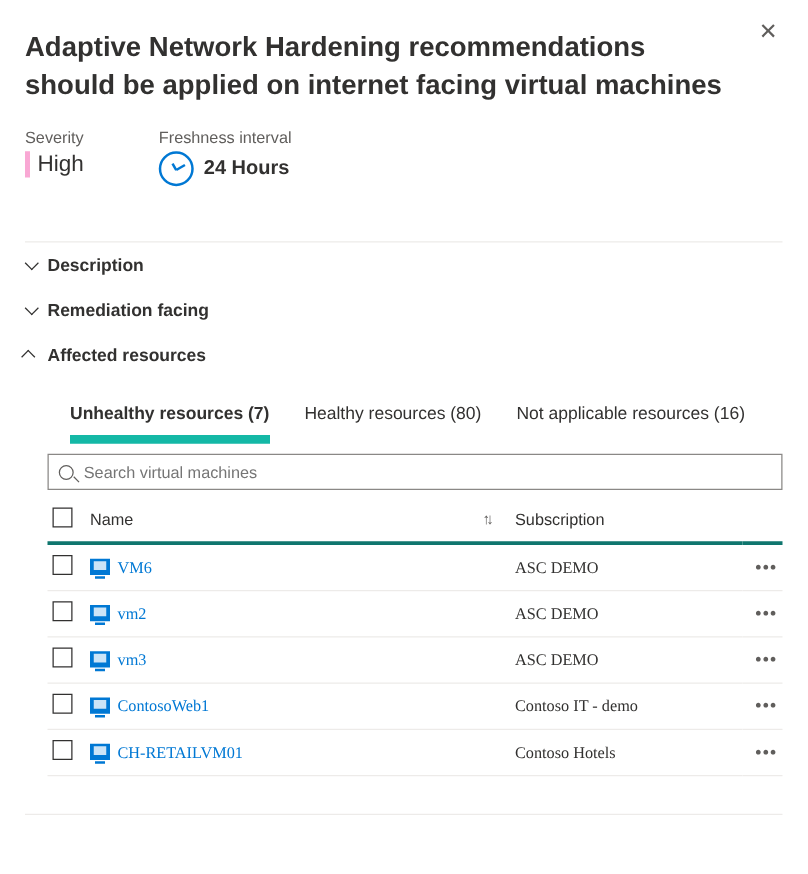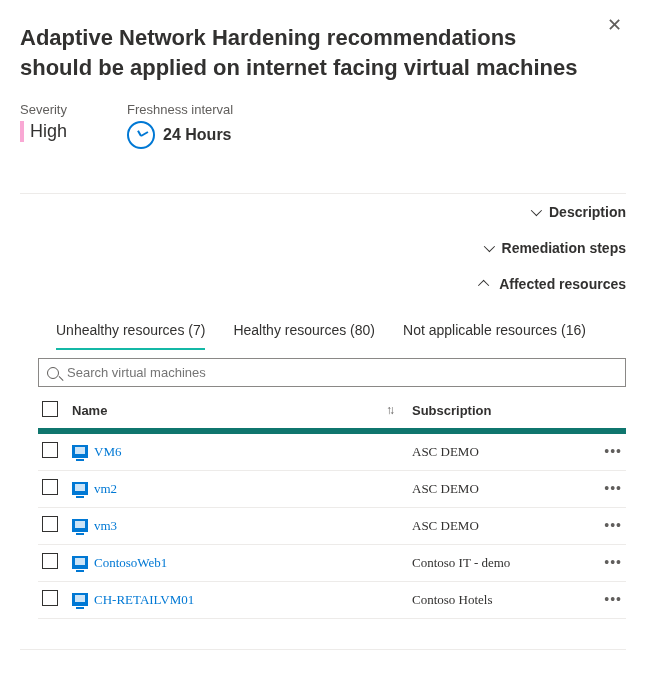--- a/index.html
+++ b/index.html
@@ -61,21 +61,20 @@
   .hr { border: 0; border-top: 1px solid #edebe9; margin: 0; }
 
   .section {
     display: flex;
     align-items: center;
     gap: 10px;
     padding: 10px 0;
     cursor: pointer;
     font-size: 14px;
     font-weight: 600;
-    justify-content: flex-end;
   }
   .chevron {
     display: inline-block;
     width: 8px; height: 8px;
     border-right: 1.5px solid #323130;
     border-bottom: 1.5px solid #323130;
   }
   .chevron.down  { transform: rotate(45deg) translateY(-2px); }
   .chevron.up    { transform: rotate(-135deg) translateY(-2px); }
 
@@ -85,22 +84,22 @@
     padding: 6px 0 0 18px;
     margin-top: 6px;
     font-size: 14px;
   }
   .tab {
     padding: 8px 0 10px 0;
     cursor: pointer;
     color: #323130;
   }
   .tab.active {
-    border-bottom: 2px solid #14b8a6;
-    font-weight: 400;
+    border-bottom: 7px solid #14b8a6;
+    font-weight: 700;
   }
 
   .content { padding: 0 0 0 18px; }
 
   .search-wrap {
     border: 1px solid #8a8886;
     display: flex;
     align-items: center;
     gap: 6px;
     padding: 5px 8px;
@@ -116,23 +115,23 @@
     width: 12px; height: 12px; border: 1.3px solid #605e5c; border-radius: 50%;
     position: relative;
   }
   .mag::after {
     content: ""; position: absolute; width: 6px; height: 1.3px; background: #605e5c;
     transform: rotate(45deg); left: 10px; top: 10px;
   }
 
   table { width: 100%; border-collapse: collapse; font-size: 13px; }
   thead td {
-    font-weight: 700;
+    font-weight: 400;
     padding: 8px 4px;
-    border-bottom: 6px solid #0f766e;
+    border-bottom: 3px solid #0f766e;
   }
   tbody td {
     padding: 8px 4px;
     border-bottom: 1px solid #edebe9;
     vertical-align: middle;
     font-family: Liberation Serif, serif;
   }
   .cb {
     width: 16px; height: 16px;
     border: 1px solid #323130;
@@ -197,21 +196,21 @@
 
 <hr class="hr">
 
 <div class="section">
   <span class="chevron down"></span>
   <span>Description</span>
 </div>
 
 <div class="section">
   <span class="chevron down"></span>
-  <span>Remediation steps</span>
+  <span>Remediation facing</span>
 </div>
 
 <div class="section">
   <span class="chevron up"></span>
   <span>Affected resources</span>
 </div>
 
 <div class="content">
 
   <div class="tabs">

